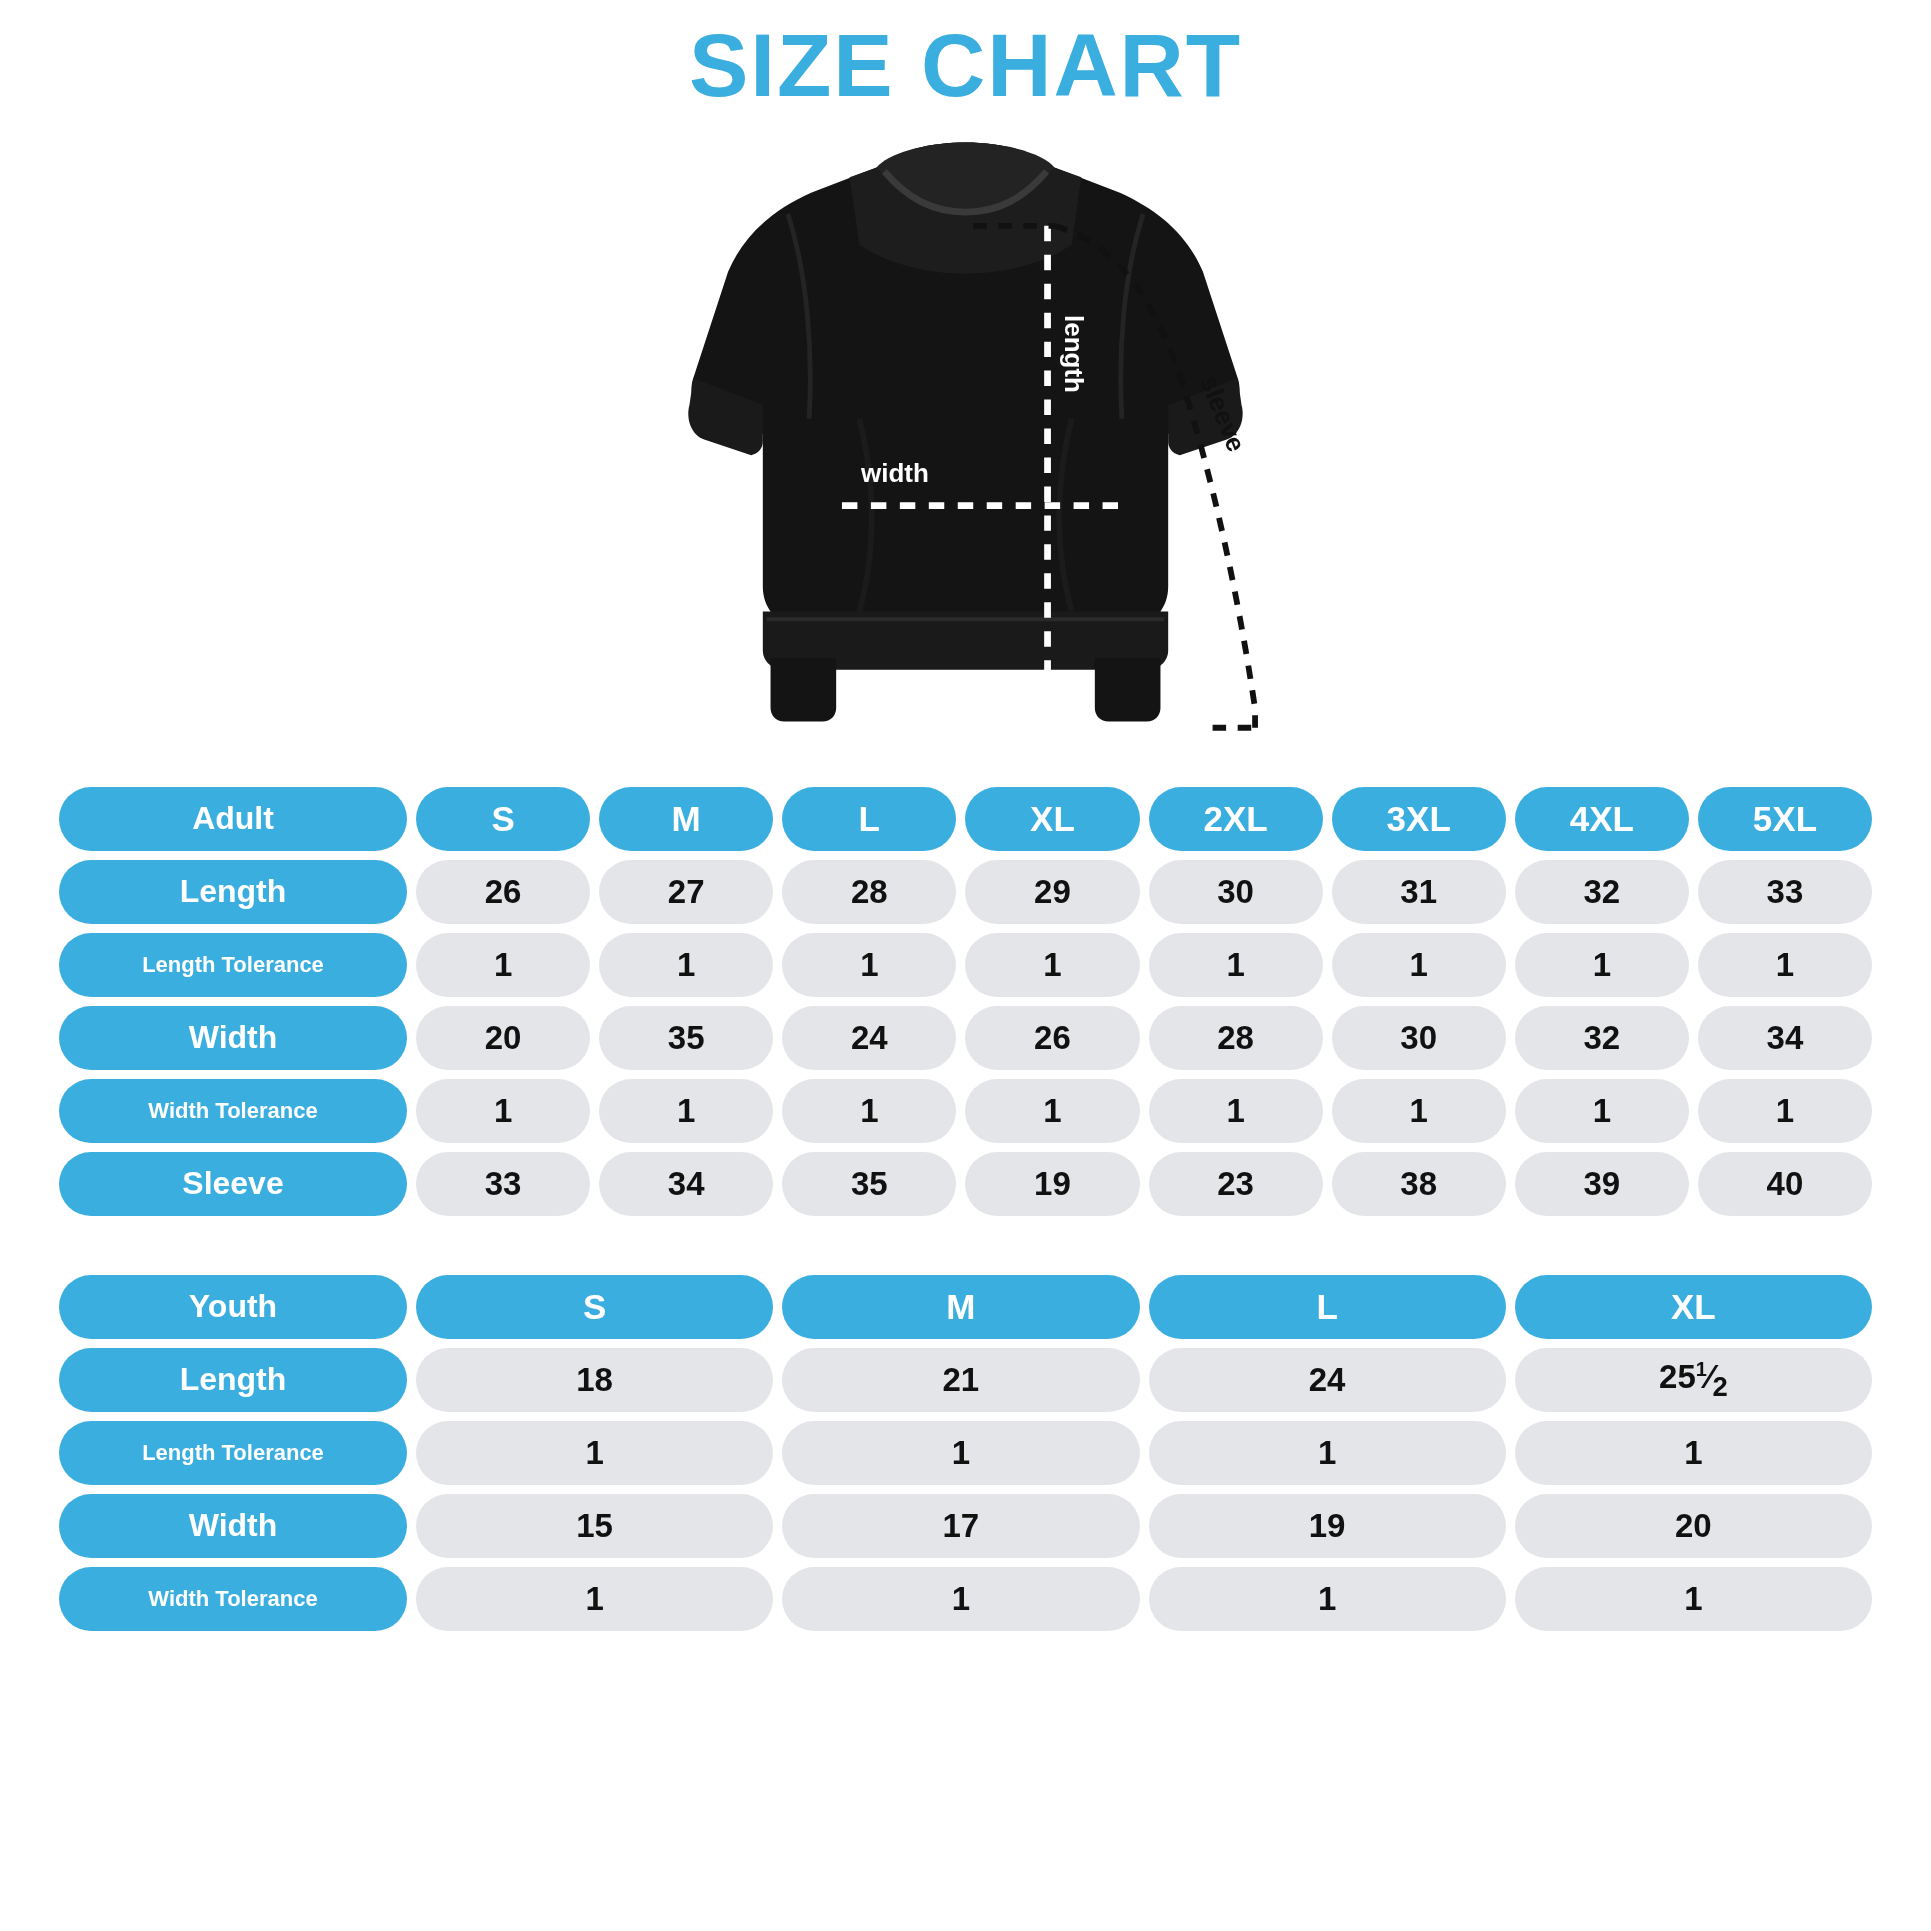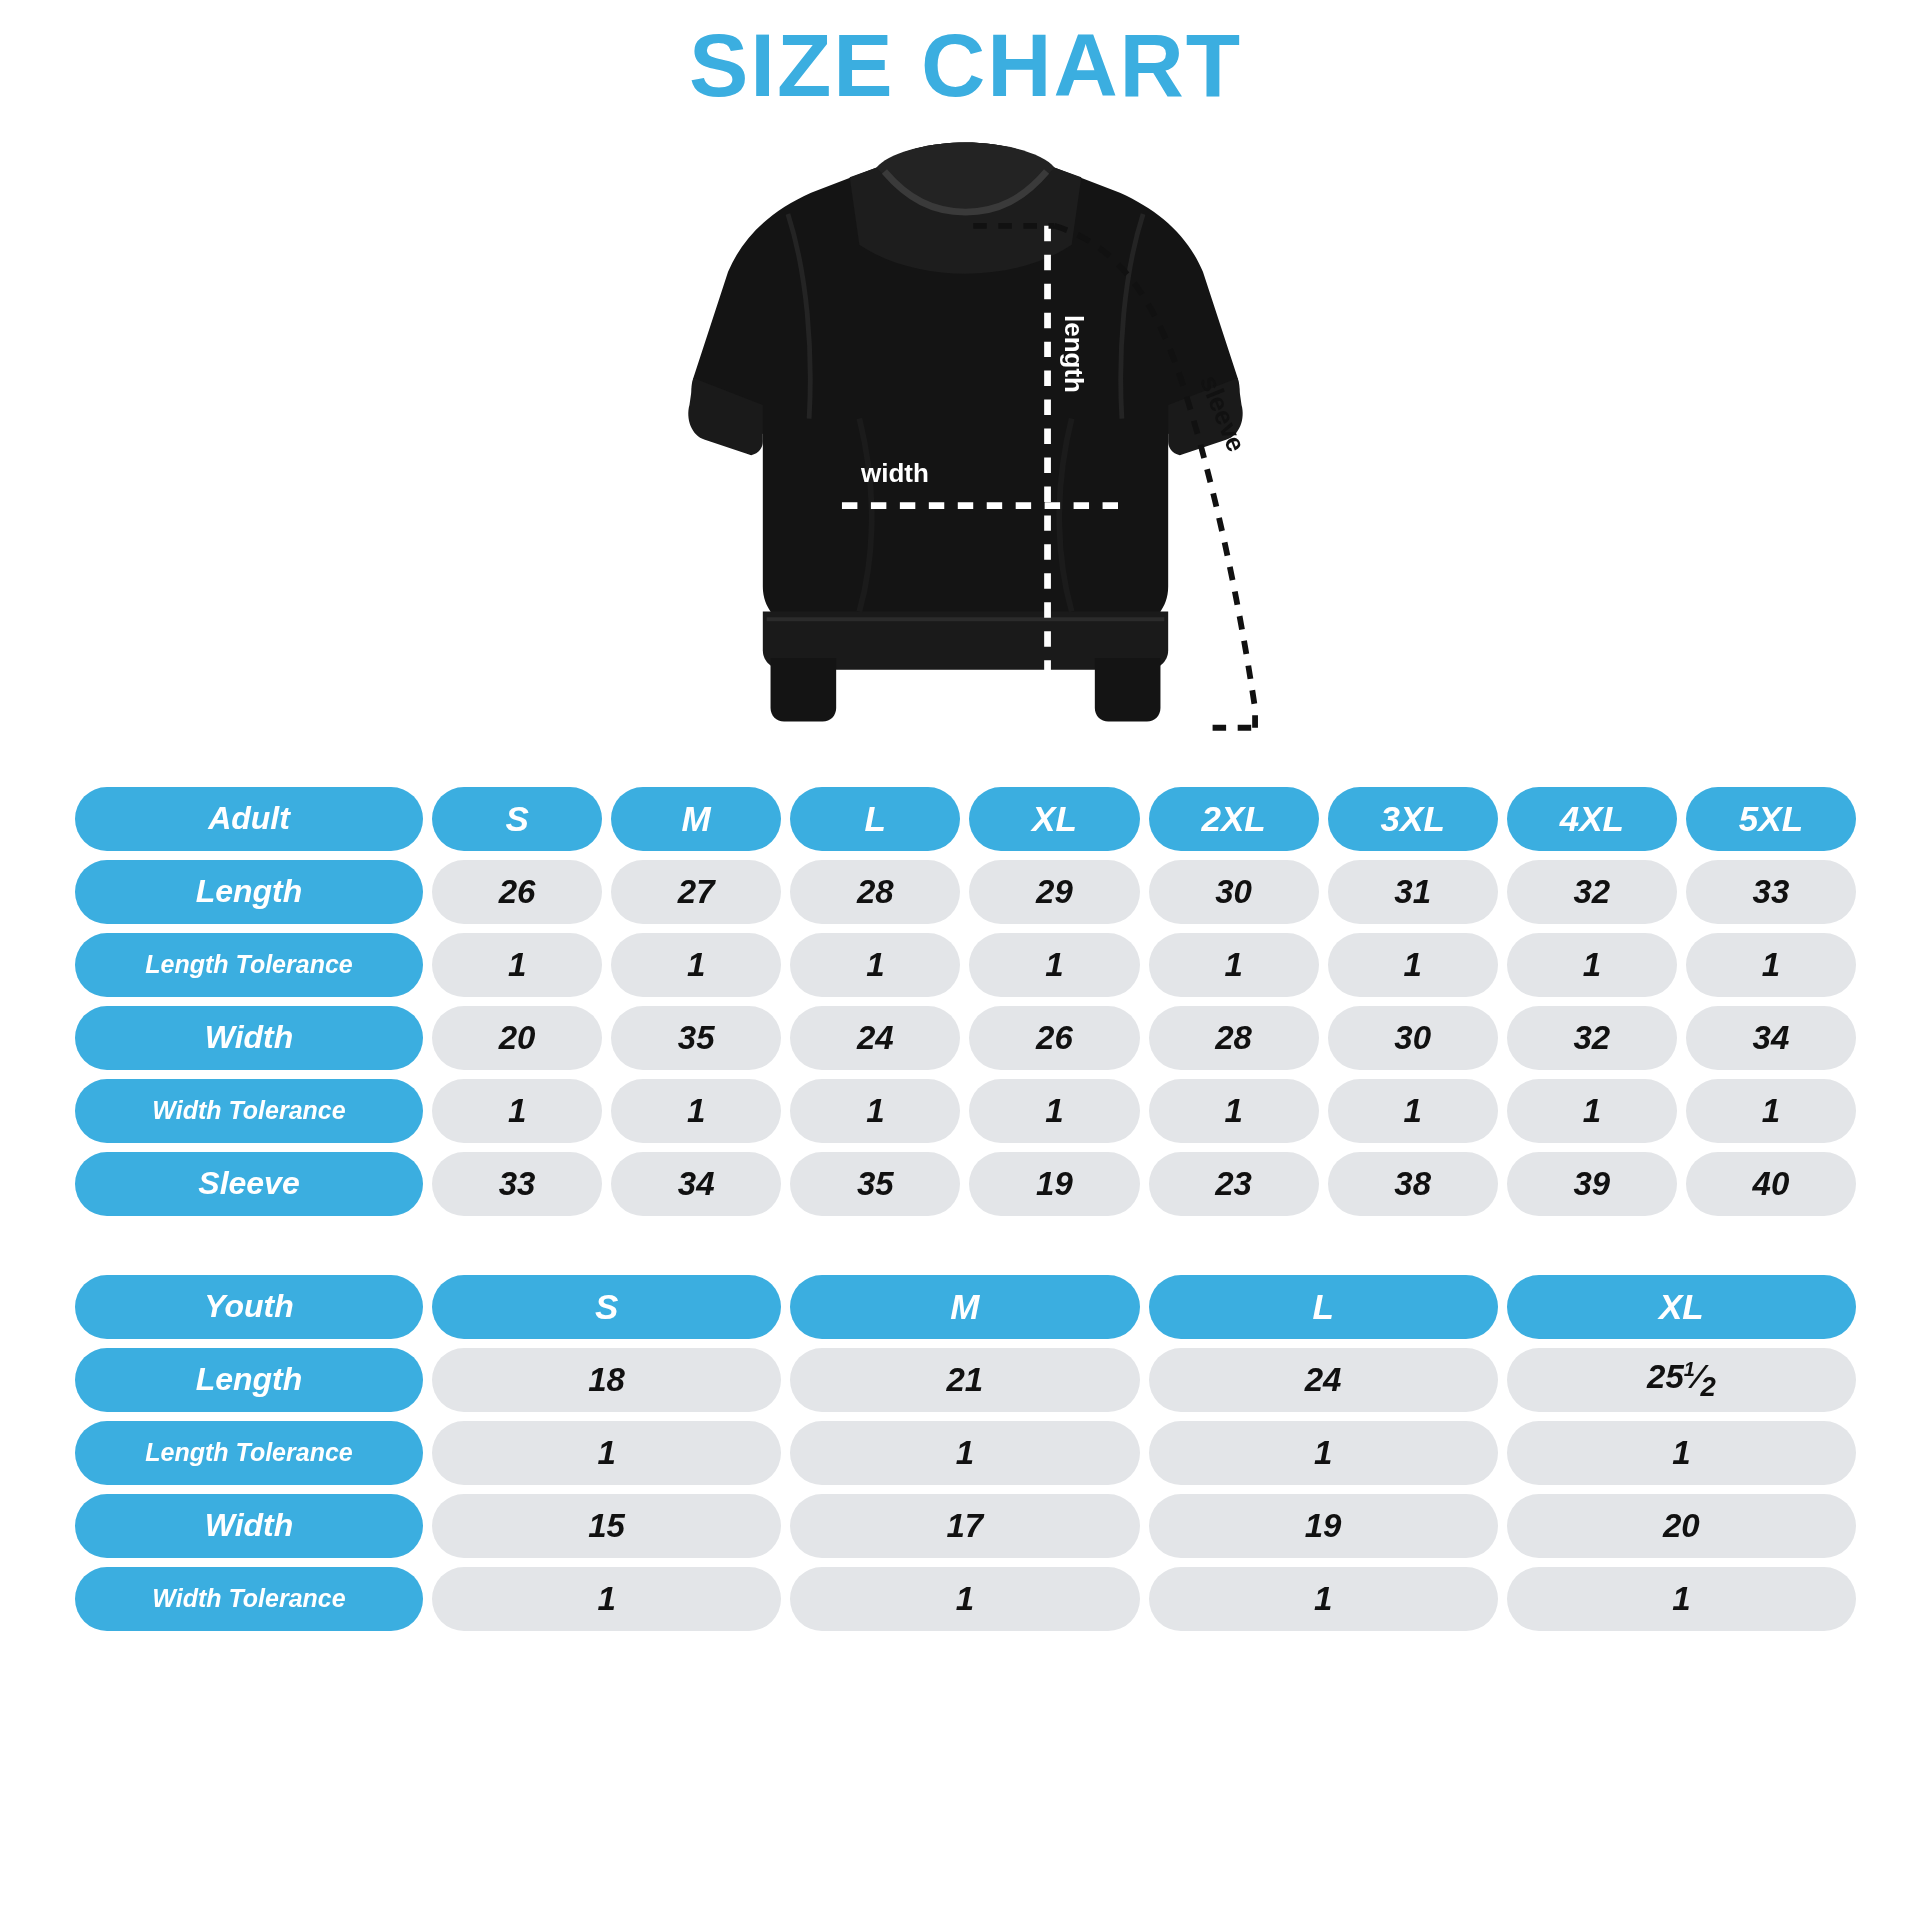--- a/index.html
+++ b/index.html
@@ -57,22 +57,21 @@
   .meas-label.sleeve-lbl {
     left: 1222px; top: 261px;
     color: #111111;
     transform: rotate(68deg);
     transform-origin: left top;
   }
 
   
   .tables {
     position: relative;
-    padding: 0 66px;
-    font-style: italic;
+    padding: 0 50px;
   }
   .tbl {
     width: 100%;
     border-collapse: separate;
     border-spacing: 9.7px 9.7px;
     table-layout: fixed;
   }
   .tbl.adult { margin-top: 1.9px; }
   .tbl.youth { margin-top: 41px; }
 
@@ -82,21 +81,21 @@
     vertical-align: middle;
     border-radius: 32px;
   }
   .row-head {
     background: #3BAEE0;
     color: #ffffff;
     font-weight: bold;
     font-size: 32px;
     width: 348px;
   }
-  .row-head.small { font-size: 25px; }
+  .row-head.small { font-size: 22px; }
   .col-head {
     background: #3BAEE0;
     color: #ffffff;
     font-weight: bold;
     font-size: 35px;
   }
   .cell {
     background: #e3e5e8;
     color: #111111;
     font-weight: bold;

